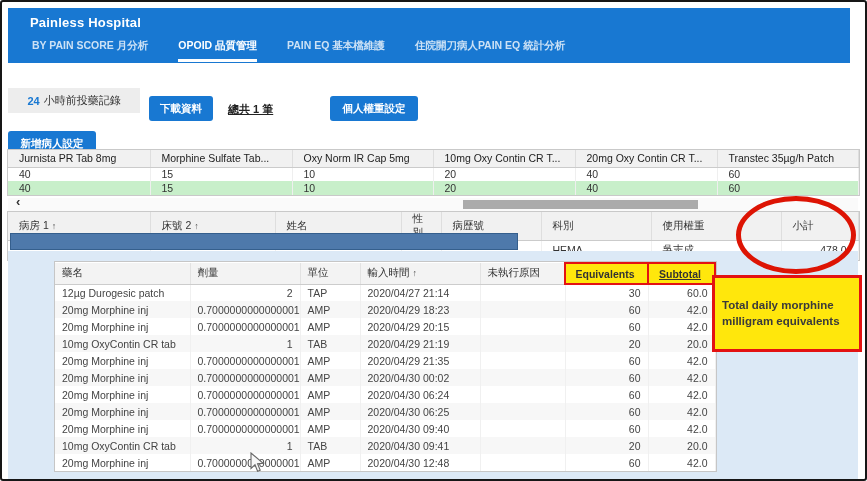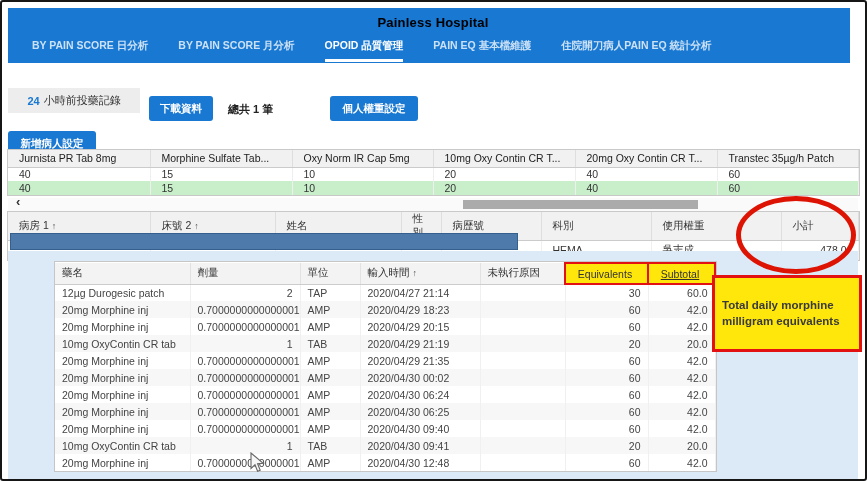--- a/index.html
+++ b/index.html
@@ -3,37 +3,37 @@
 <meta charset="utf-8">
 <style>
   * { margin:0; padding:0; box-sizing:border-box; }
   body { background:#fff; font-family:"Liberation Sans","DejaVu Sans",sans-serif; }
   .frame { position:relative; width:867px; height:481px; background:#fff;
            border:2px solid #161616; border-radius:3px; overflow:hidden; }
 
   
   .appbar { position:absolute; left:6px; top:6px; width:842px; height:55px;
             background:var(--accent_blue); padding:7px 14px 0 22px; }
-  .app-title { color:#000000; font-size:13px; font-weight:bold; letter-spacing:.2px;text-align:center; }
+  .app-title { color:#ffffff; font-size:13px; font-weight:bold; letter-spacing:.2px; }
   .tabs { display:flex; gap:30px; margin-top:9px; margin-left:2px; }
   .tab { color:rgba(255,255,255,.78); font-size:10.5px; font-weight:bold;
          padding-bottom:6px; cursor:pointer; white-space:nowrap; }
   .tab.active { color:#fff; border-bottom:3px solid #fff; }
 
   
   .rec24 { position:absolute; left:6px; top:86px; width:132px; height:25px;
            background:#ededed; display:flex; align-items:center; justify-content:center;
            font-size:11px; color:#333; }
   .rec24 .num { color:var(--accent_blue); font-weight:bold; margin-right:4px; }
   .btn { position:absolute; background:var(--accent_blue); color:#fff; border:none;
          border-radius:3px; font-size:10.5px; font-weight:600; height:25px;
          font-family:inherit; cursor:pointer; padding:0 10px; }
   .btn-download { left:147px; top:94px; width:64px; }
   .total-count { position:absolute; left:226px; top:100px; font-size:11px;
-                 font-weight:bold; color:#222; }
+                 font-weight:bold; color:#222;text-decoration:underline; }
   .btn-weight { left:328px; top:94px; width:88px; }
   .btn-add { left:6px; top:129px; width:88px; }
 
   
   table { border-collapse:collapse; table-layout:fixed; background:#fff;
           font-size:10.5px; color:#333; }
   th { font-weight:normal; text-align:left; }
 
   .wtable { position:absolute; left:6px; top:148px; width:850px;
             box-shadow:0 0 0 1px #c9c9c9; }
@@ -62,21 +62,21 @@
 
   .detail-panel { position:absolute; left:6px; top:249px; width:850px; height:228px;
                   background:var(--panel_blue); }
 
   .dtable { position:absolute; left:53px; top:260px; width:660px;
             box-shadow:0 0 0 1px #c6c6c6; }
   .dtable th { height:21px; background:#f3f3f3; padding:0 7px;
                border-right:1px solid #e2e2e2; border-bottom:1px solid #cccccc; }
   .dtable th.hl { background:var(--annotation_yellow);
                   border:2px solid var(--annotation_red);
-                  font-weight:normal; text-align:center; color:#333; }
+                  font-weight:bold; text-align:center; color:#333; }
   .dtable th.ul [data-field="label"] { text-decoration:underline; }
   .dtable td { height:17px; padding:0 7px; border-right:1px solid #f0f0f0; color:#444;
                overflow:hidden; white-space:nowrap; }
   .dtable tbody tr:nth-child(even) td { background:#f7f7f7; }
   .dtable td:nth-child(2), .dtable td:nth-child(6), .dtable td:nth-child(7) { text-align:right; }
 
   
   .ellipse { position:absolute; left:734px; top:194px; width:120px; height:78px;
              border:5px solid var(--circle_red); border-radius:50%; pointer-events:none; }
   .note { position:absolute; left:710px; top:273px; width:150px;
@@ -86,23 +86,20 @@
   .cursor { position:absolute; left:248px; top:450px; pointer-events:none; }
 </style>
 </head>
 <body>
 
 <div class="frame">
 
   <header class="appbar">
     <div class="app-title">Painless Hospital</div>
     <nav class="tabs">
-      <div class="tab">
-        <span data-field="label">BY PAIN SCORE 日分析</span>
-      </div>
         <div class="tab">
         <span data-field="label">BY PAIN SCORE 月分析</span>
       </div>
         <div class="tab active">
         <span data-field="label">OPOID 品質管理</span>
       </div>
         <div class="tab">
         <span data-field="label">PAIN EQ 基本檔維護</span>
       </div>
         <div class="tab">

